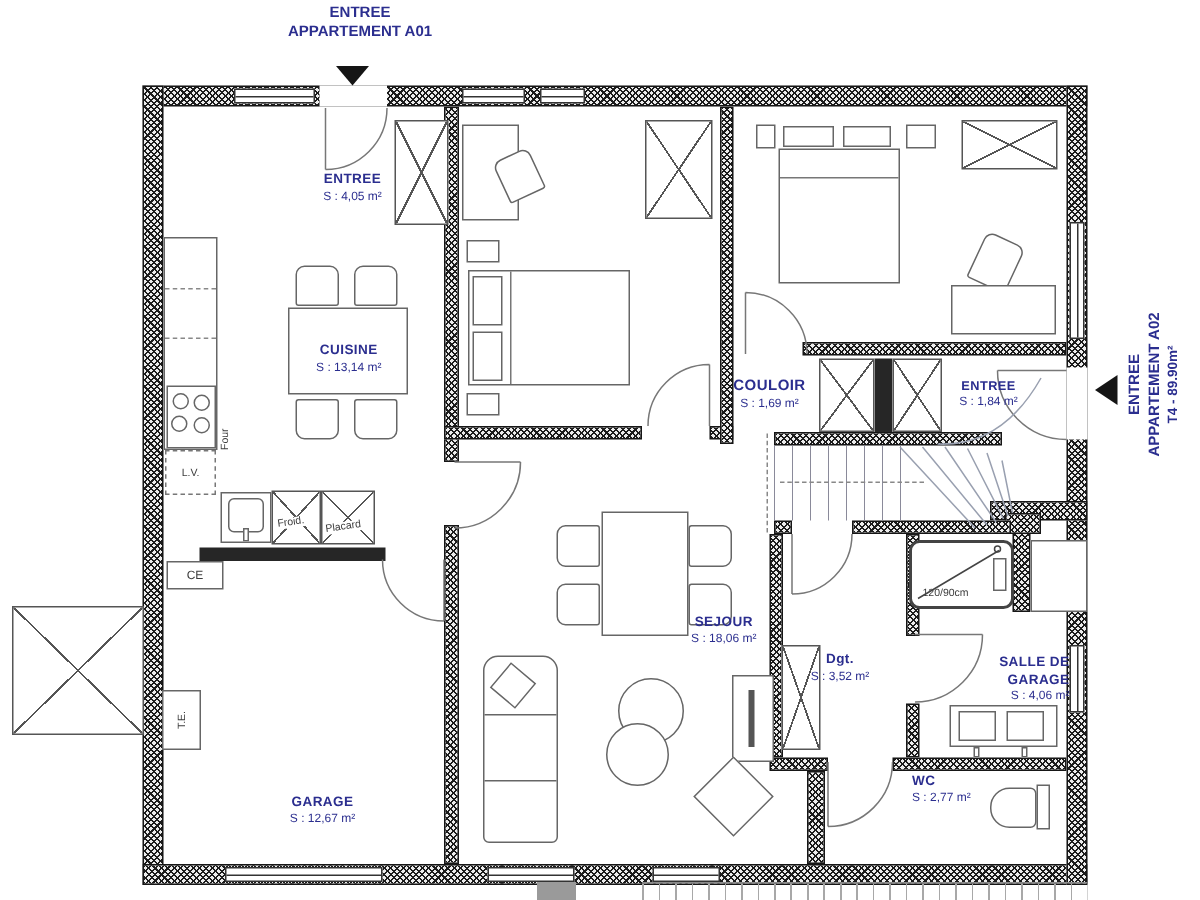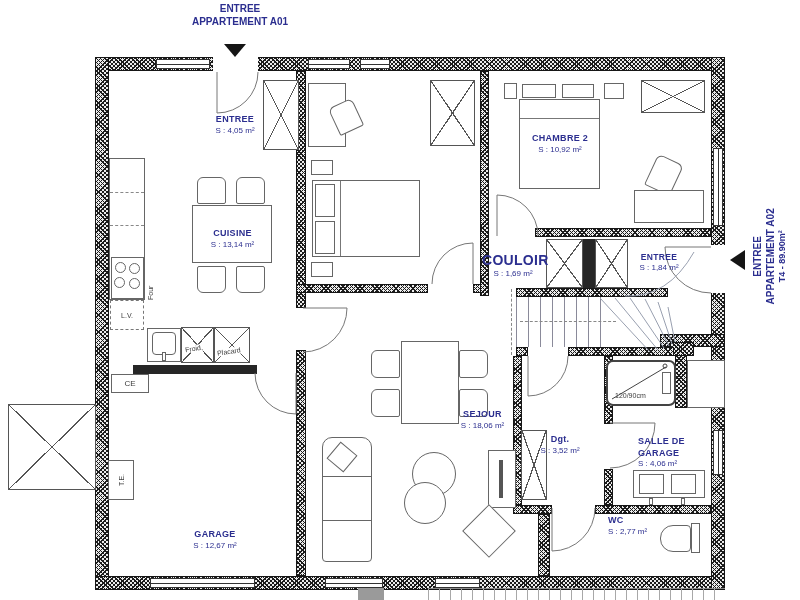--- a/index.html
+++ b/index.html
@@ -196,41 +196,37 @@
   </svg>
 
   <div class="rlabel" style="left:200px;top:114px;width:70px">
     <div class="rname">ENTREE</div>
     <div class="rarea">S : 4,05 m²</div>
   </div>
   <div class="rlabel" style="left:190px;top:228px;width:85px">
     <div class="rname">CUISINE</div>
     <div class="rarea">S : 13,14 m²</div>
   </div>
-  <div class="rlabel" style="left:505px;top:133px;width:110px">
-    <div class="rname">CHAMBRE 2</div>
-    <div class="rarea">S : 10,92 m²</div>
-  </div>
   <div class="rlabel" style="left:482px;top:251px;width:62px">
-    <div class="rname" style="font-size:14px">COULOIR</div>
+    <div class="rname" style="font-size:10px">COULOIR</div>
     <div class="rarea">S : 1,69 m²</div>
   </div>
   <div class="rlabel" style="left:626px;top:252px;width:66px">
     <div class="rname" style="font-size:8.5px">ENTREE</div>
     <div class="rarea">S : 1,84 m²</div>
   </div>
   <div class="rlabel" style="left:435px;top:409px;width:95px">
     <div class="rname">SEJOUR</div>
     <div class="rarea">S : 18,06 m²</div>
   </div>
   <div class="rlabel" style="left:525px;top:434px;width:70px">
     <div class="rname">Dgt.</div>
     <div class="rarea">S : 3,52 m²</div>
   </div>
-  <div class="rlabel" style="left:638px;top:436px;width:75px;text-align:left">
+  <div class="rlabel" style="left:638px;top:436px;width:75px;text-align:right">
     <div class="rname">SALLE DE</div>
     <div class="rname">GARAGE</div>
     <div class="rarea">S : 4,06 m²</div>
   </div>
   <div class="rlabel" style="left:608px;top:515px;width:70px;text-align:left">
     <div class="rname">WC</div>
     <div class="rarea">S : 2,77 m²</div>
   </div>
   <div class="rlabel" style="left:160px;top:529px;width:110px">
     <div class="rname">GARAGE</div>

